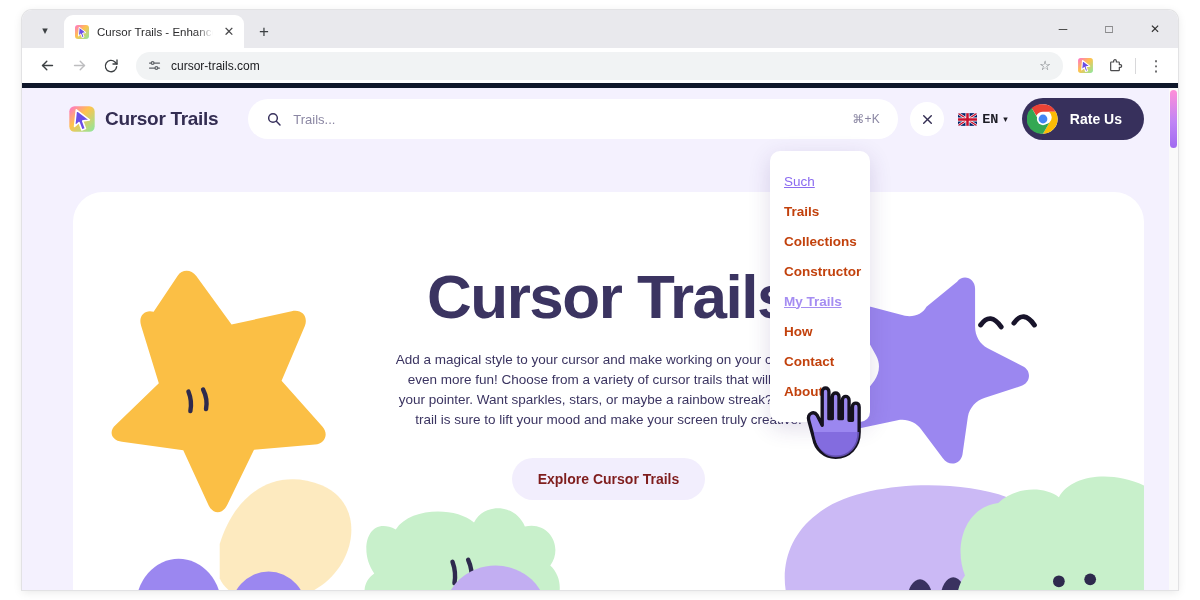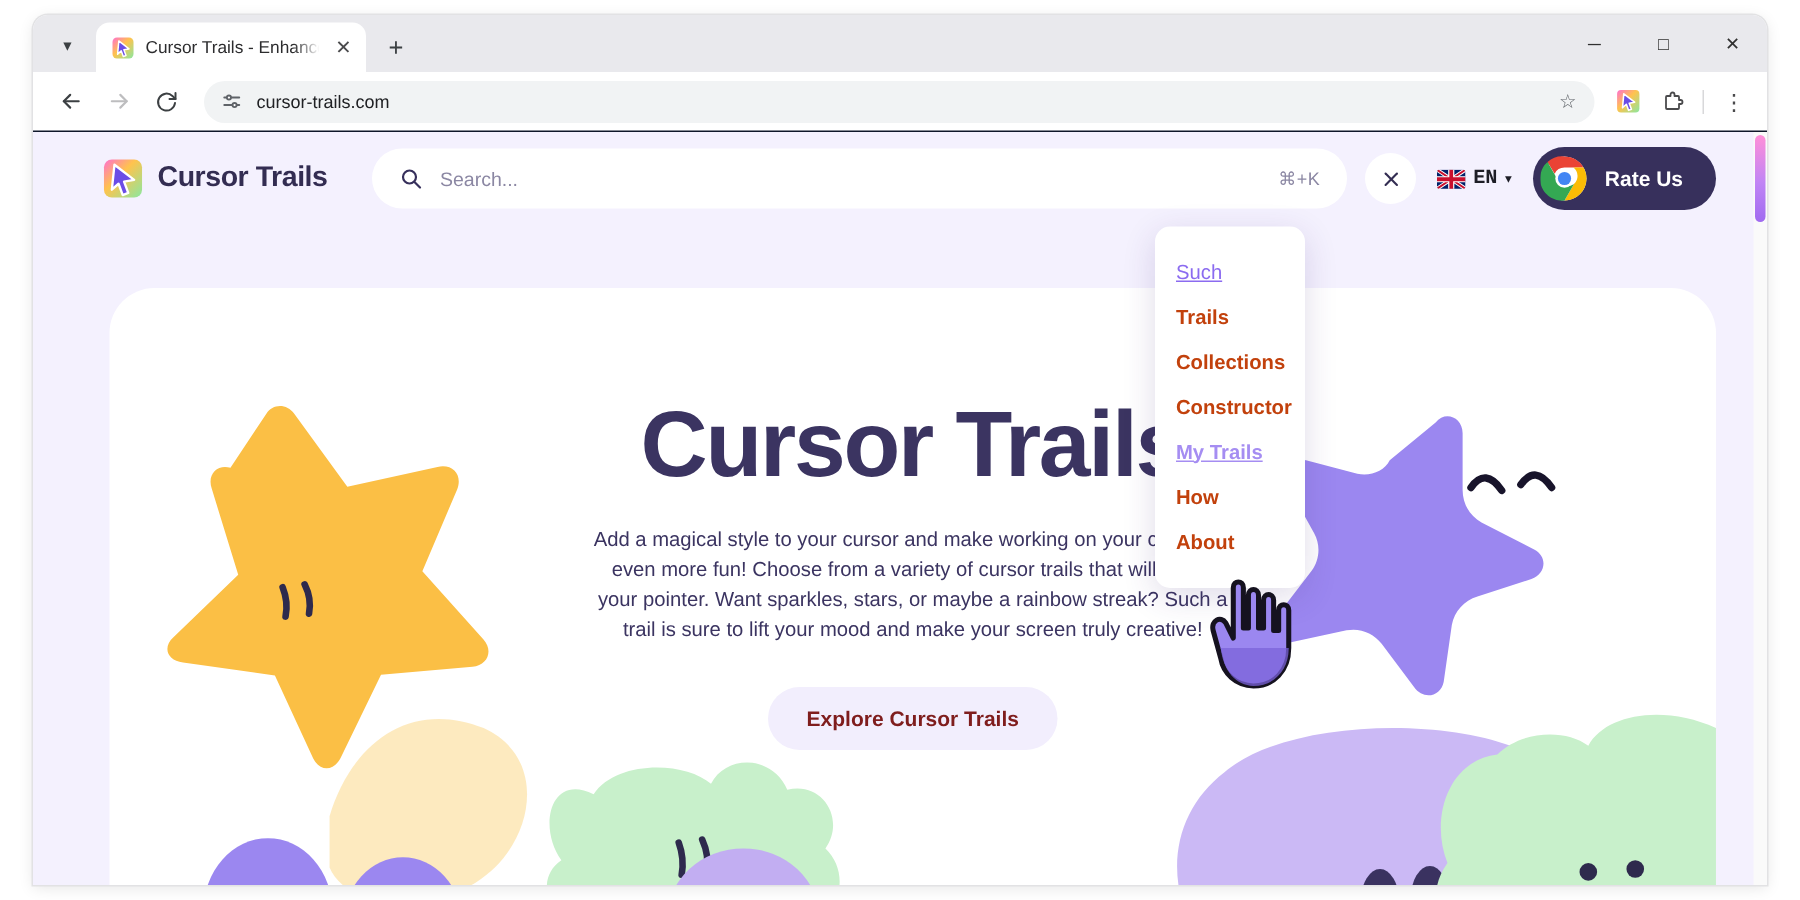--- a/index.html
+++ b/index.html
@@ -70,21 +70,21 @@
     width: 46px; height: 38px;
     display: flex; align-items: center; justify-content: center;
     color: #303030; font-size: 12px;
   }
 
   
   .toolbar {
     height: 40px; background: #ffffff;
     display: flex; align-items: center;
     padding: 0 8px 0 10px; gap: 2px;
-    border-bottom: 1px solid #0f172a;
+    border-bottom: 5px solid #0f172a;
   }
   .nav-btn {
     width: 30px; height: 30px; border-radius: 50%;
     display: flex; align-items: center; justify-content: center;
     color: #3c4043;
   }
   .nav-btn.disabled { color: #bdbdbf; }
   .omnibox {
     flex: 1; height: 28px; margin: 0 6px 0 8px;
     background: #f1f3f4; border-radius: 16px;
@@ -344,21 +344,21 @@
           <path d="M9.5 5.5 L24.5 17 L16.8 18.4 L20 27 L15.8 28.6 L12.6 20 L7.5 24.5 Z" fill="#6b4de6" stroke="#ffffff" stroke-width="1.8" stroke-linejoin="round"></path>
         </svg>
         <div class="brand-name">Cursor Trails</div>
       </div>
 
       <div class="searchbar">
         <svg width="16" height="16" viewBox="0 0 24 24" fill="none" stroke="#37305c" stroke-width="2.2" stroke-linecap="round">
           <circle cx="10.5" cy="10.5" r="6.5"></circle>
             <line x1="15.5" y1="15.5" x2="21" y2="21"></line>
         </svg>
-        <span class="search-ph">Search...</span>
+        <span class="search-ph">Trails...</span>
         <span class="search-kbd">⌘+K</span>
       </div>
 
       <div class="hdr-close">
         <svg width="13" height="13" viewBox="0 0 24 24" stroke="#332d52" stroke-width="2.6" stroke-linecap="round">
           <line x1="5" y1="5" x2="19" y2="19"></line>
             <line x1="19" y1="5" x2="5" y2="19"></line>
         </svg>
       </div>
 
@@ -441,20 +441,21 @@
       </div>
     </div>
 
     <div class="dropdown">
       <div class="menu-item active">Such</div>
       <div class="menu-item">Trails</div>
       <div class="menu-item">Collections</div>
       <div class="menu-item">Constructor</div>
       <div class="menu-item hovered">My Trails</div>
       <div class="menu-item">How</div>
+      <div class="menu-item">Contact</div>
       <div class="menu-item">About</div>
     </div>
 
     <svg class="hand-cursor" viewBox="0 0 100 100">
       <path d="M30 14 C30 8 38 8 38 14 L38 46 L42 46 L42 20 C42 14 50 14 50 20 L50 46 L54 46 L54 24
                C54 18 62 18 62 24 L62 48 L66 48 L66 32 C66 26 74 26 74 32 L74 62
                C74 80 62 92 46 92 C32 92 22 82 20 70 L14 48 C12 40 20 36 24 42 L30 54 Z" fill="#9b87f0" stroke="#15121f" stroke-width="4" stroke-linejoin="round"></path>
       <path d="M20 62 C22 80 32 92 46 92 C62 92 74 80 74 62 Z" fill="#7b63d9" opacity=".75"></path>
     </svg>
 

